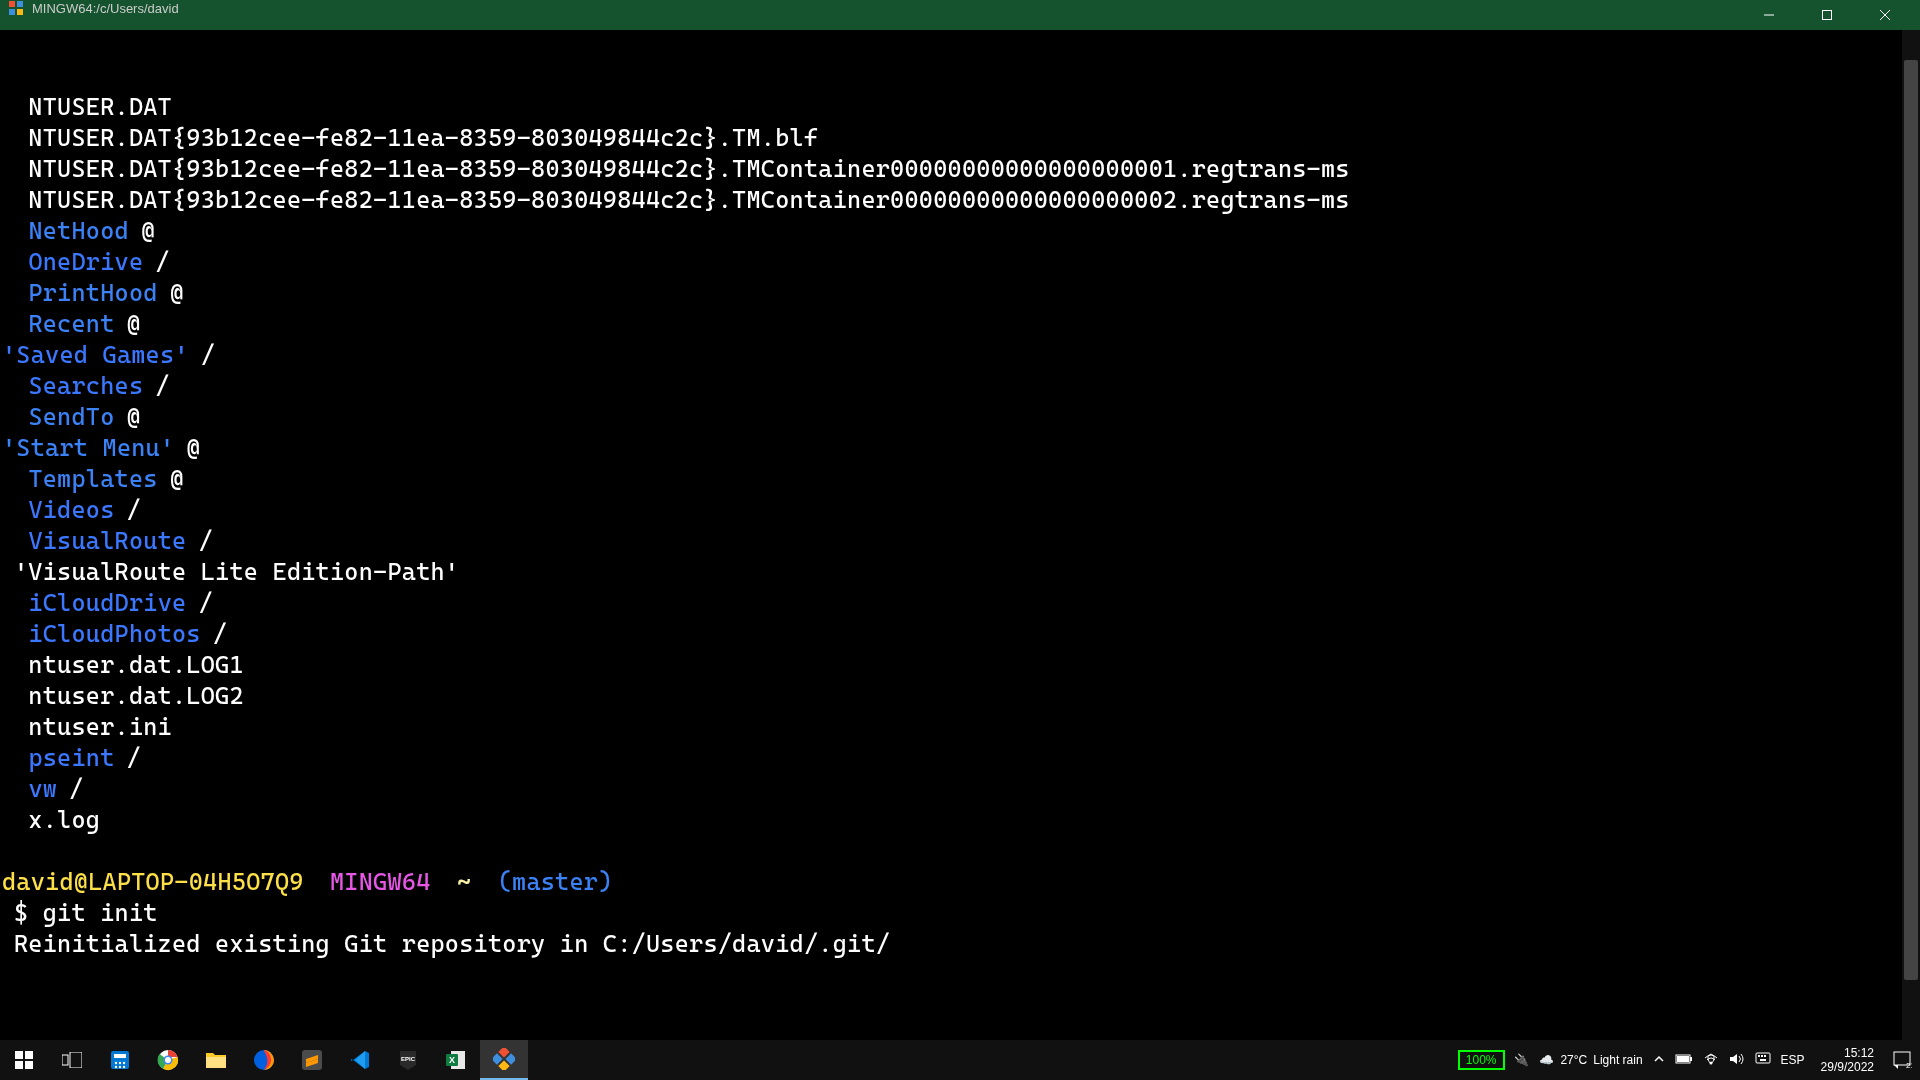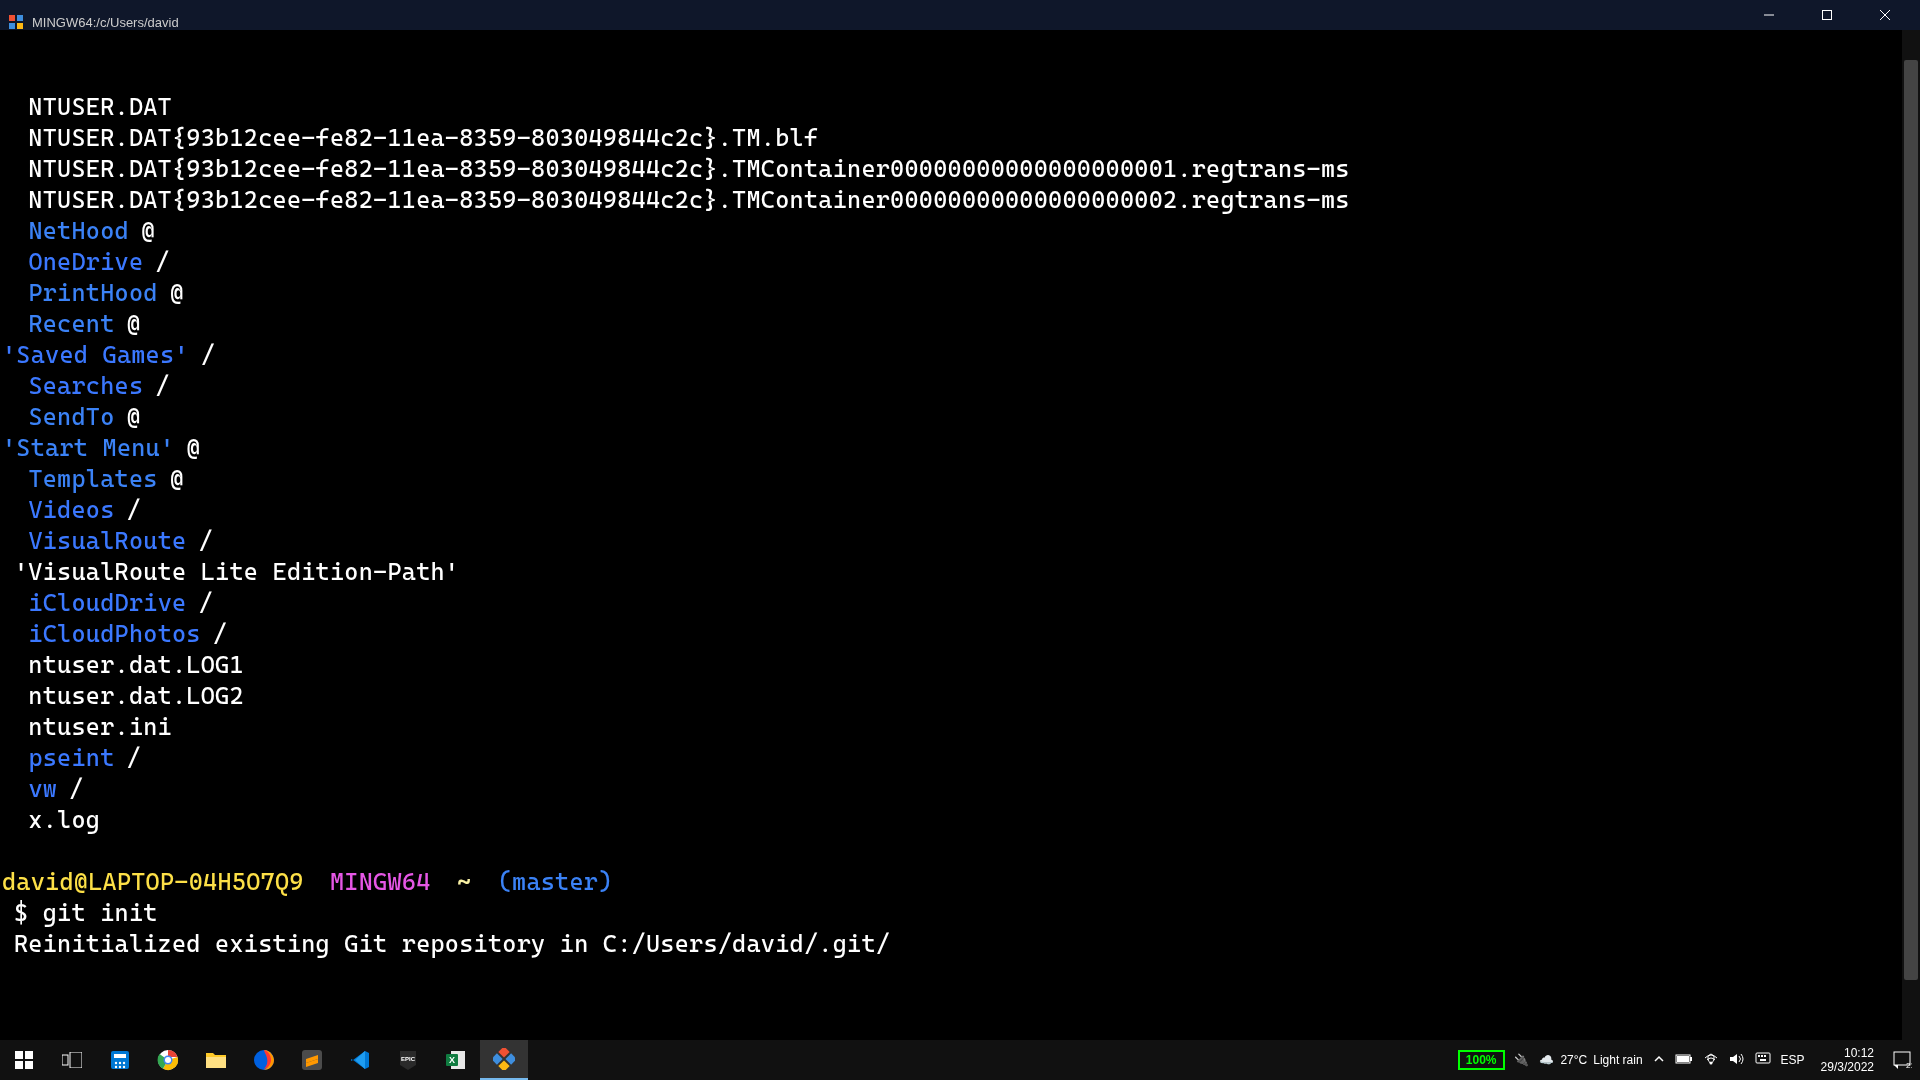--- a/index.html
+++ b/index.html
@@ -1,19 +1,19 @@
 <!DOCTYPE html>
 <html><head>
 <meta charset="utf-8">
 <style>
   * { margin: 0; padding: 0; box-sizing: border-box; }
   html, body { width: 1920px; height: 1080px; overflow: hidden; font-family: Consolas, monospace; background: #000; }
   .window { width: 100%; height: 100%; display: flex; flex-direction: column; }
   .titlebar {
-    height: 30px; background: #0f172a; display: flex; align-items: flex-end;
+    height: 30px; background: #14532d; display: flex; align-items: flex-start;
     justify-content: space-between; padding: 0 6px 0 8px; color: #ccc;
     font-family: "Segoe UI", sans-serif; font-size: 13px;
   }
   .titlebar-left { display: flex; align-items: center; gap: 8px; }
   .app-icon { width: 16px; height: 16px; display: inline-block; }
   .window-controls { display: flex; height: 100%; }
   .win-btn { width: 58px; height: 30px; display: flex; align-items: center; justify-content: center; color: #fff; }
   .terminal {
     flex: 1; background: #000; color: #fff; font-size: 24px; line-height: 31px;
     padding: 0 0 0 2px; white-space: pre; overflow: hidden; position: relative;
@@ -29,21 +29,21 @@
   .c-yellow { color: #f9f1a5; }
   .taskbar {
     height: 40px; background: #111; display: flex; align-items: center;
     justify-content: space-between; font-family: "Segoe UI", sans-serif;
     color: #fff; font-size: 12px;
   }
   .taskbar-left { display: flex; align-items: stretch; height: 100%; }
   .tb-item { width: 48px; height: 40px; display: flex; align-items: center; justify-content: center; }
   .tb-item.active { background: #333; border-bottom: 2px solid #76b9ed; }
   .taskbar-right { display: flex; align-items: center; gap: 10px; padding-right: 6px; height: 100%; }
-  .battery { border: 2px solid #0f0; color: #0f0; font-size: 12px; padding: 1px 6px; font-weight: bold; }
+  .battery { border: 2px solid #0f0; color: #0f0; font-size: 12px; padding: 1px 6px; font-weight: normal; }
   .tray-icons { display: flex; align-items: center; gap: 10px; }
   .datetime { text-align: right; font-size: 12px; line-height: 14px; padding: 0 6px; }
   .notif { width: 24px; height: 24px; display: flex; align-items: center; justify-content: center; }
   .weather { display: flex; align-items: center; gap: 6px; }
   .line { display: block; }
 </style>
 </head>
 <body>
 
 <div class="window">
@@ -213,22 +213,22 @@
               <rect x="1" y="1" width="14" height="10" rx="1" fill="none" stroke="#fff"></rect>
               <rect x="3" y="3" width="2" height="2" fill="#fff"></rect>
               <rect x="6" y="3" width="2" height="2" fill="#fff"></rect>
               <rect x="9" y="3" width="2" height="2" fill="#fff"></rect>
               <rect x="5" y="7" width="6" height="2" fill="#fff"></rect>
             </svg>
         </span>
       </div>
       <span>ESP</span>
       <div class="datetime">
-        <div>10:12</div>
-        <div>29/3/2022</div>
+        <div>15:12</div>
+        <div>29/9/2022</div>
       </div>
       <div class="notif">
         <svg width="20" height="20" viewBox="0 0 20 20">
             <rect x="2" y="2" width="16" height="13" fill="none" stroke="#fff"></rect>
             <path d="M2 15 L6 19 L6 15" fill="#fff"></path>
             <text x="14" y="18" font-size="8" fill="#fff" font-family="Arial">21</text>
           </svg>
       </div>
     </div>
   </div>

